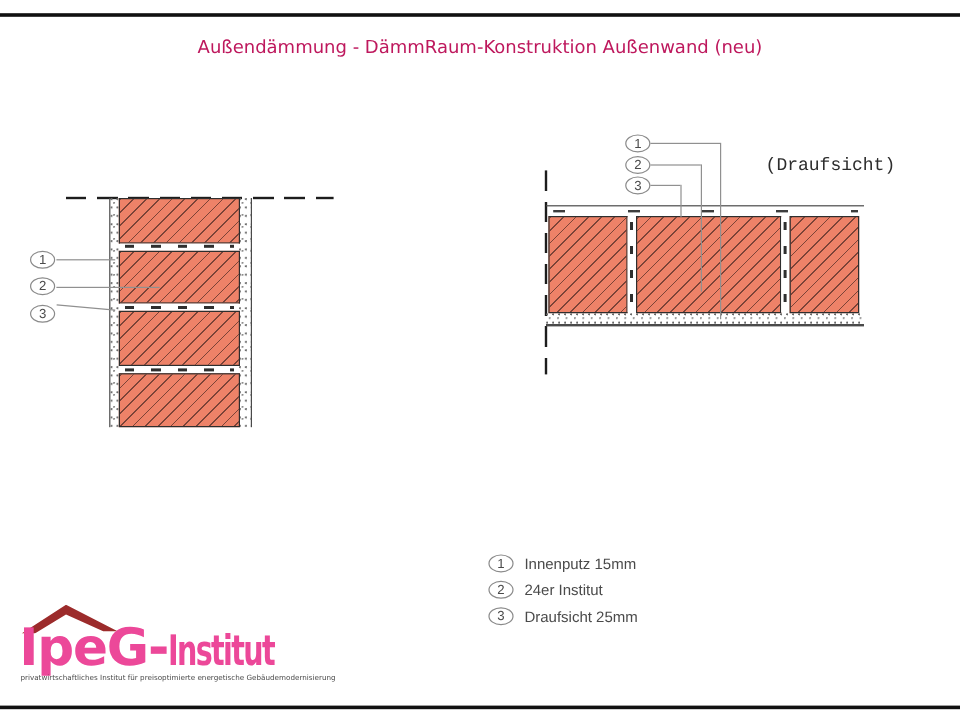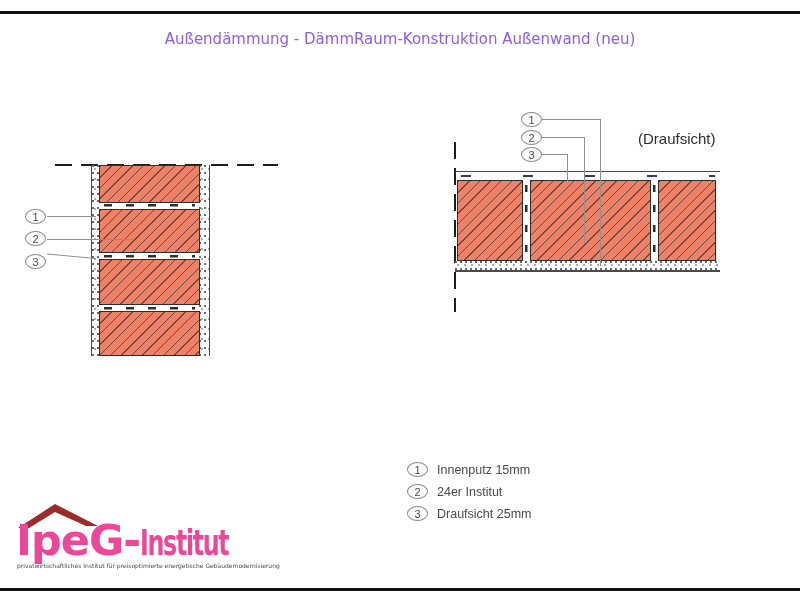--- a/index.html
+++ b/index.html
@@ -3,21 +3,21 @@
 <meta charset="utf-8">
 <style>
   html,body{margin:0;padding:0;background:#ffffff;}
   .page{
     position:relative;width:800px;height:600px;background:#ffffff;overflow:hidden;
     font-family:"Liberation Sans",sans-serif;color:#1a1a1a;
   }
   .frame-line{position:absolute;left:0;width:800px;height:2.5px;background:#111111;}
   .title-block{
     position:absolute;left:0;top:29px;width:800px;text-align:center;
-    font-family:"DejaVu Sans",sans-serif;font-size:15px;line-height:21px;color:#8b5cf6;
+    font-family:"DejaVu Sans",sans-serif;font-size:15px;line-height:21px;color:#be185d;
   }
   
   .brick{
     position:absolute;box-sizing:border-box;
     background-color:#EE8268;
     background-image:repeating-linear-gradient(135deg,
       rgba(103,56,47,0.85) 0px, rgba(103,56,47,0.85) 1px,
       transparent 1px, transparent 7.5px);
     border:1.5px solid #2e2e2e;
   }
@@ -58,21 +58,21 @@
     position:absolute;left:91px;top:165px;width:119px;height:191px;box-sizing:border-box;
     border-left:1px solid #4a4a4a;border-right:1px solid #4a4a4a;
   }
   
   .plan-wall{
     position:absolute;left:455px;top:171px;width:265px;height:101px;box-sizing:border-box;
     border-top:1px solid #4a4a4a;border-bottom:2px solid #4a4a4a;
   }
   .plan-label{
     position:absolute;left:638px;top:130px;font-size:15px;color:#2d2d2d;
-    font-family:Liberation Sans, sans-serif;
+    font-family:Liberation Mono, monospace;
   }
   
   .legend{position:absolute;left:407px;top:462px;}
   .legend-item{display:flex;align-items:center;margin-bottom:7px;}
   .legend-item .callout{position:static;flex:0 0 21px;}
   .legend-label{margin-left:9px;font-size:12.5px;color:#4a4a4a;white-space:nowrap;}
   
   .logo{position:absolute;left:16px;top:498px;width:260px;}
   .logo-roof{position:absolute;left:2px;top:6px;width:80px;height:24px;}
   .brand{

